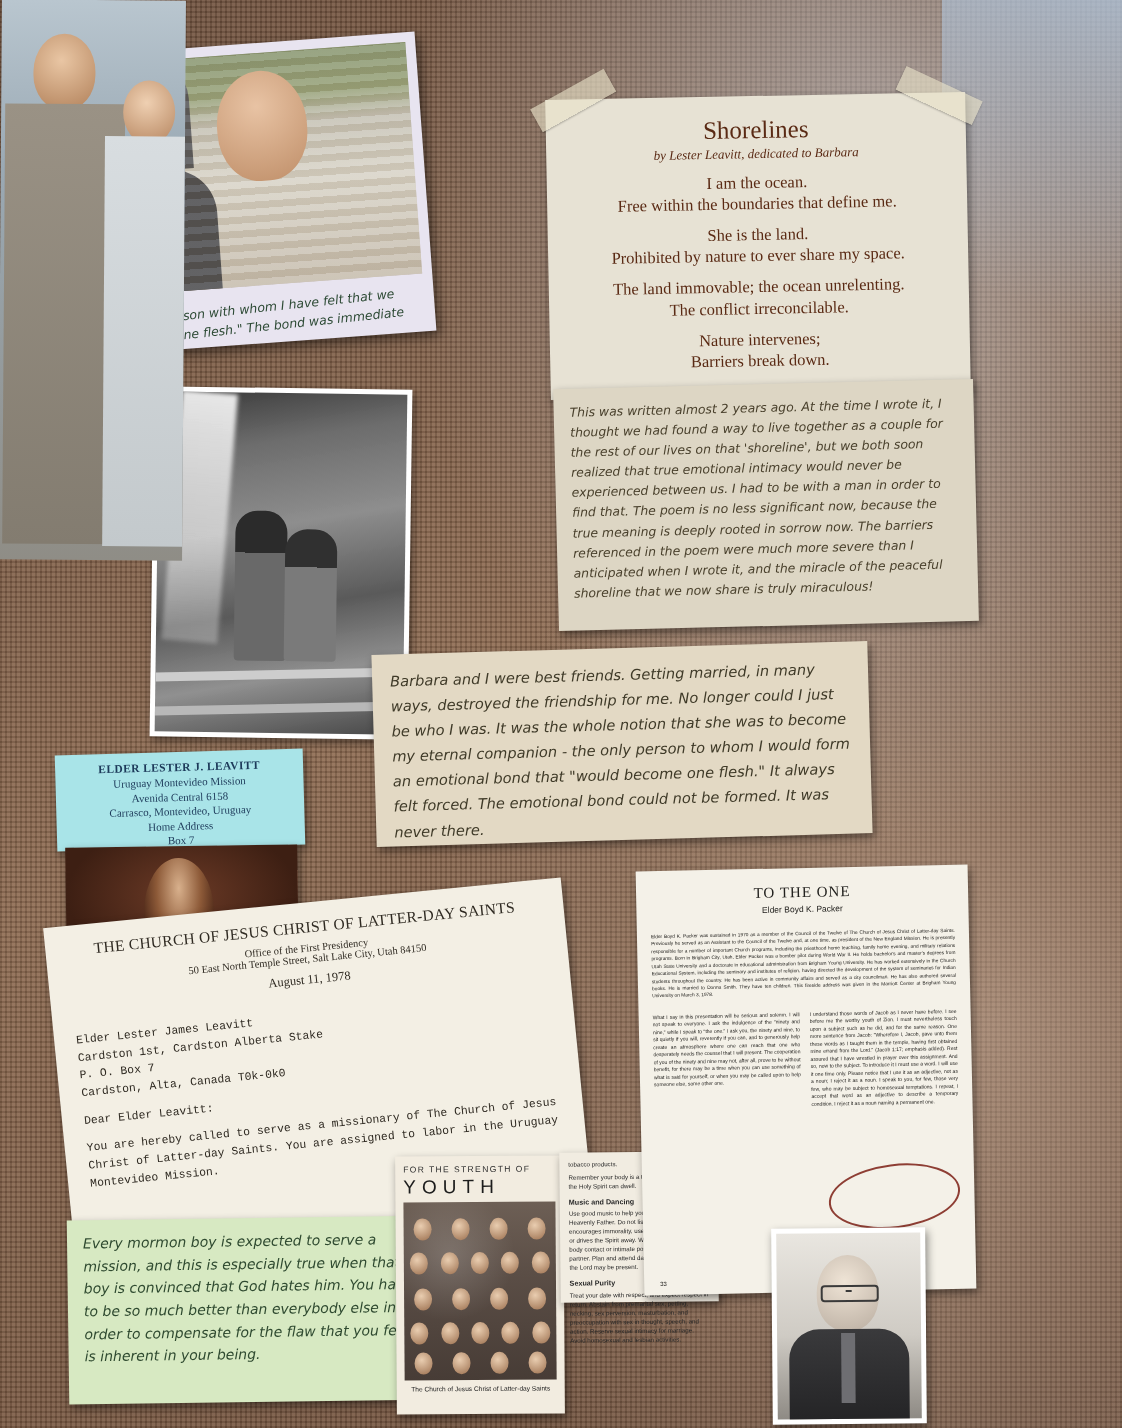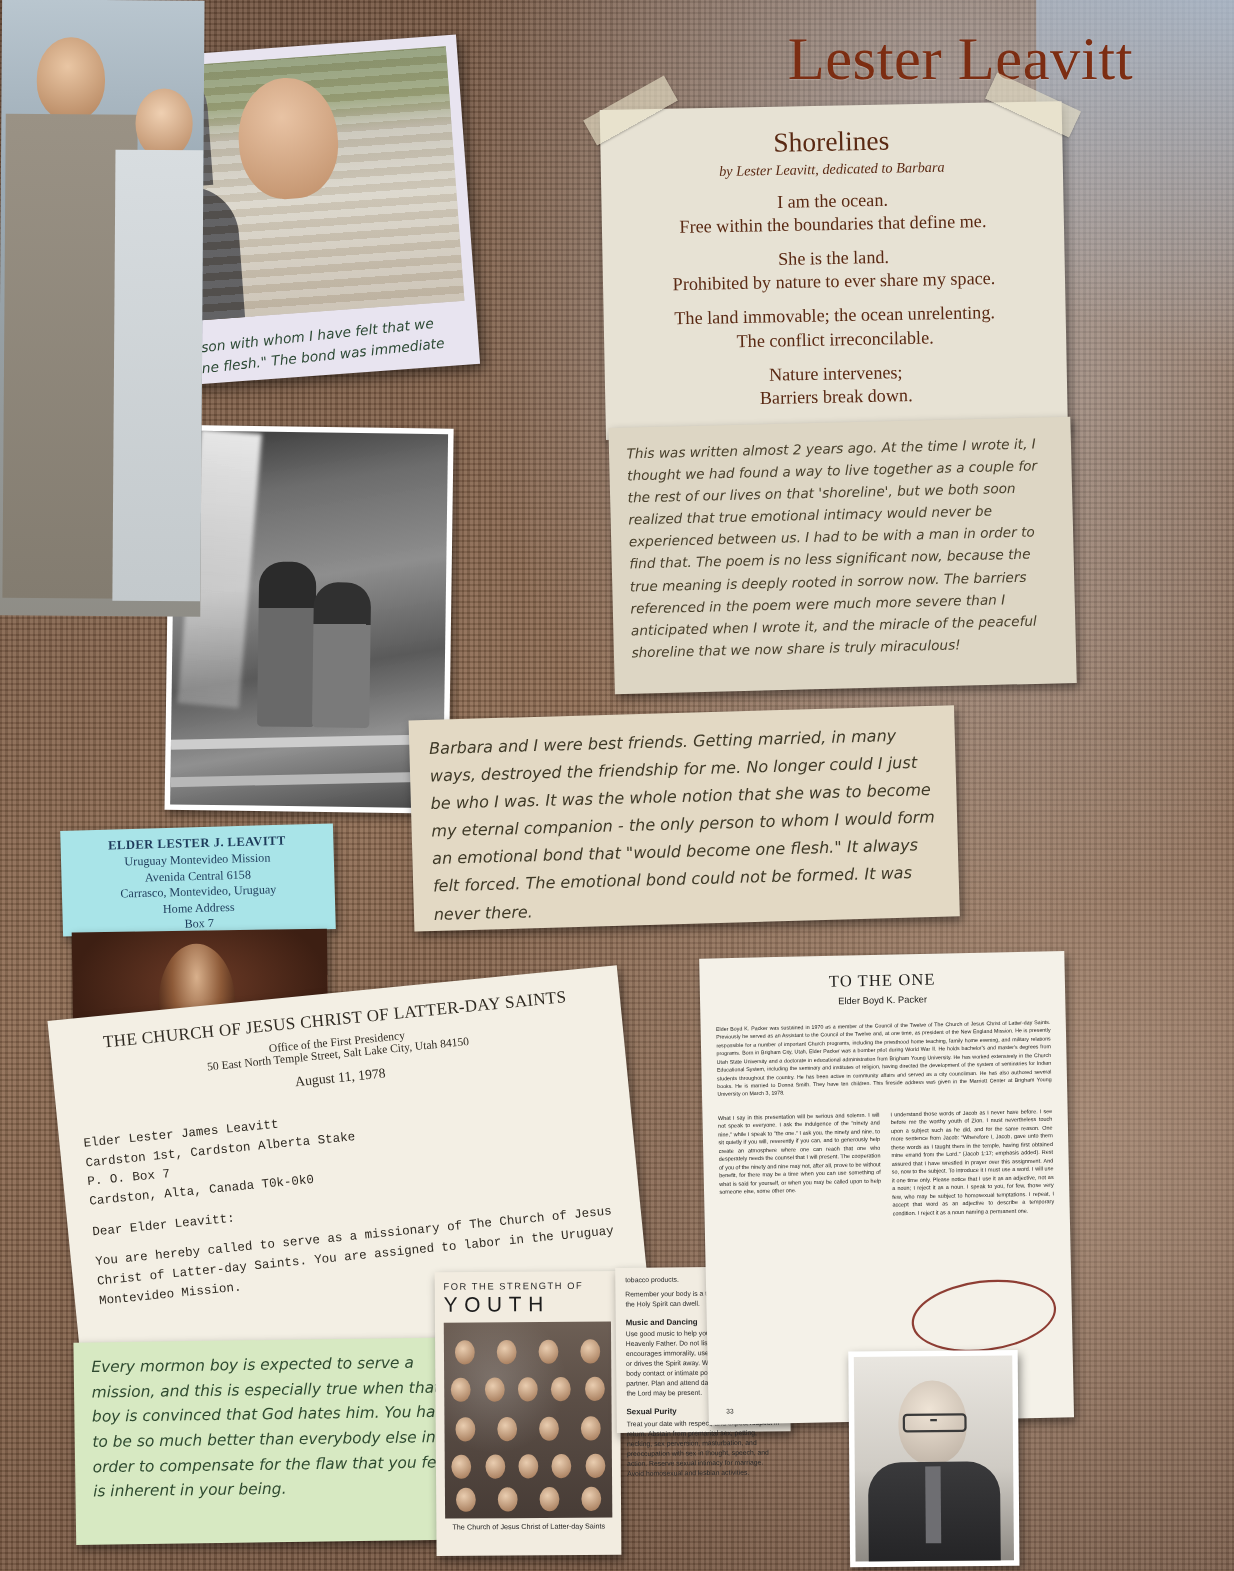--- a/index.html
+++ b/index.html
@@ -426,21 +426,20 @@
   #photo-portrait .tie {
     position: absolute; left: 64px; top: 100px; width: 14px; height: 70px;
     background: #6e6e72;
   }
 </style>
 </head>
 <body>
 
 <div id="page">
 
-  <div class="title">Lester Leavitt</div>
 
   <div class="polaroid" id="photo-mickey">
     <div class="img">
       <div class="face head1"></div>
       <div class="body1"></div>
       <div class="face head2"></div>
       <div class="body2"></div>
     </div>
   </div>
   <div class="caption-mickey handwriting">Mickey is the person with whom I have felt that we could "become one flesh." The bond was immediate and felt natural.</div>

